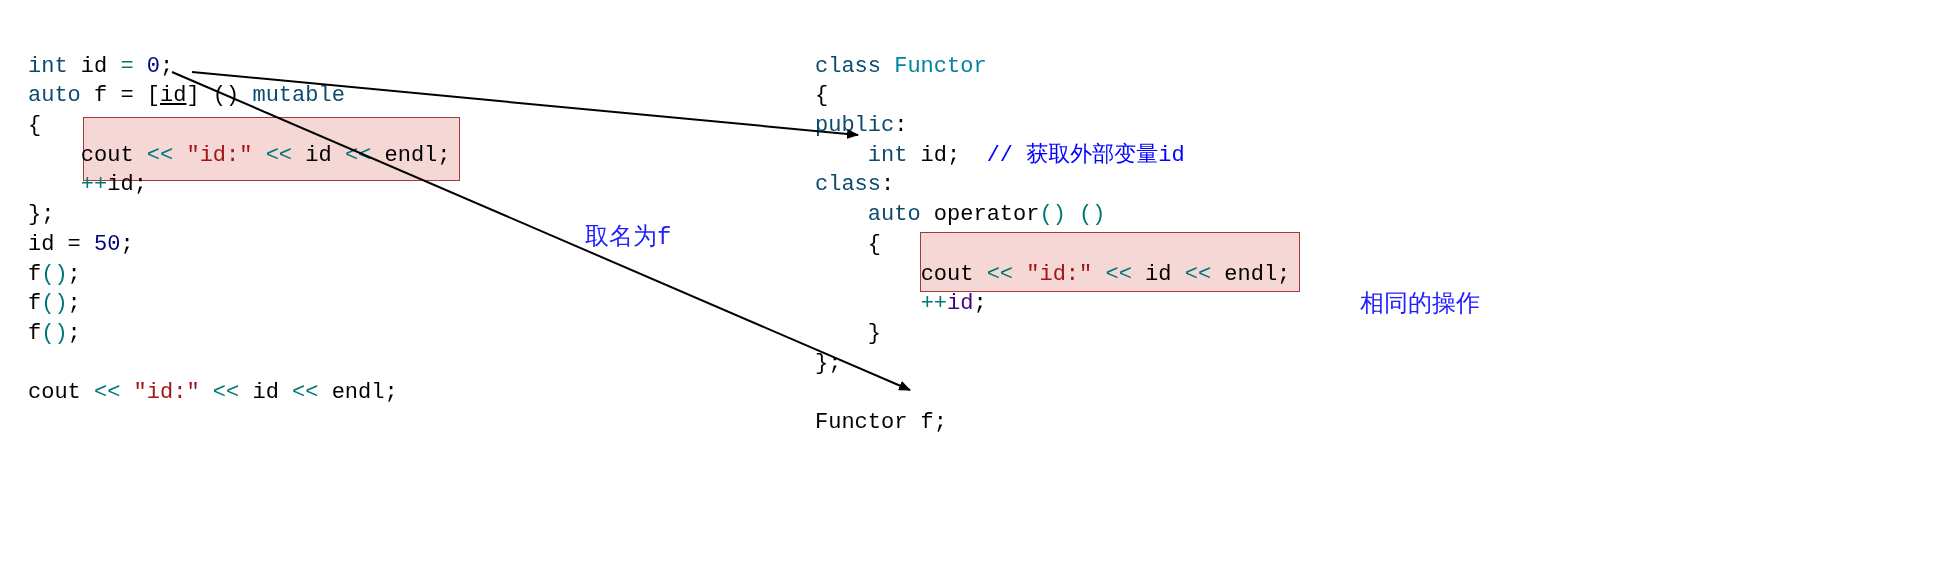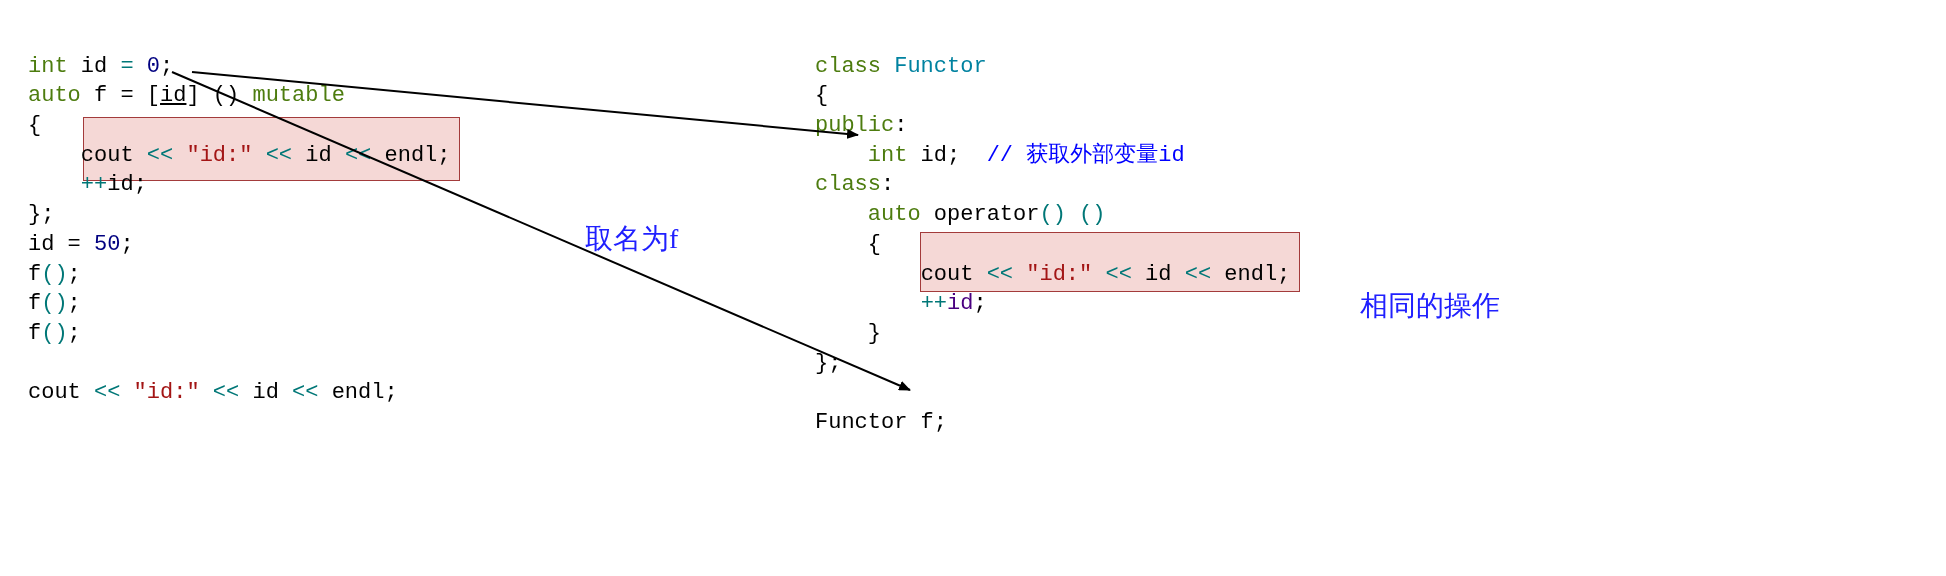--- a/index.html
+++ b/index.html
@@ -12,39 +12,39 @@
       position: relative;
       color: #000000;
     }
     .code-block {
       position: absolute;
       white-space: pre;
       line-height: 1.35;
     }
     .left-block { left: 28px; top: 22px; }
     .right-block { left: 815px; top: 22px; }
-    .tok-kw { color: #4d7c0f; }
+    .tok-kw { color: #0c4a6e; }
     .tok-class { color: #0082a0; }
     .tok-string { color: #a31515; }
     .tok-num { color: #000080; }
     .tok-paren { color: #007777; }
     .tok-op { color: #007777; }
     .tok-comment { color: #0000ff; margin-top: 22px; }
     .tok-member { color: #4a0080; }
     .highlight-box {
       position: absolute;
       background: #f5d8d6;
       border: 1px solid #a33b3b;
       z-index: -1;
     }
     .annotation {
       position: absolute;
       color: #2020ff;
-      font-family: Liberation Serif, serif;
-      font-size: 28px;
+      font-family: Liberation Mono, monospace;
+      font-size: 24px;
       white-space: nowrap;
     }
     svg.arrows {
       position: absolute;
       left: 0; top: 0;
       width: 1946px; height: 576px;
       pointer-events: none;
     }
   </style>
 </head>

